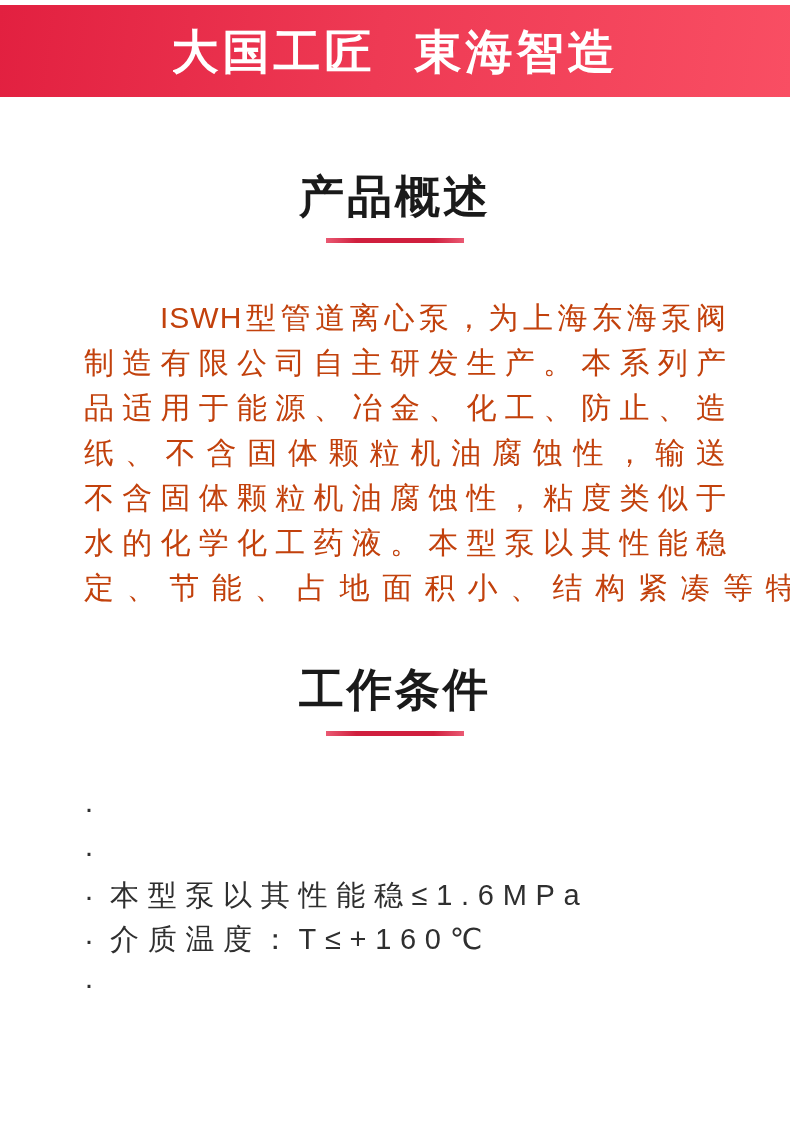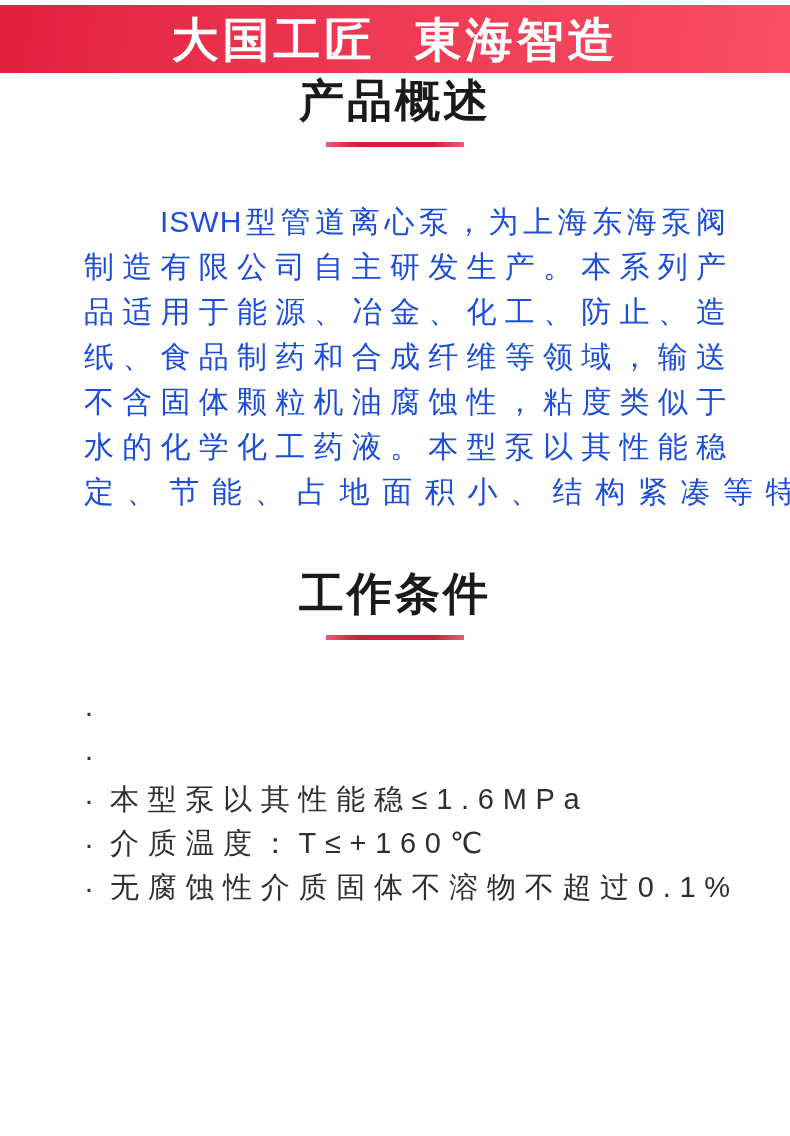--- a/index.html
+++ b/index.html
@@ -11,37 +11,38 @@
     width: 790px;
     height: 1136px;
     overflow: hidden;
     font-family: "Liberation Sans", "DejaVu Sans", sans-serif;
     color: #2f2f2f;
   }
 
   
   .banner {
     margin-top: 5px;
-    height: 68px;
+    height: 92px;
     background: linear-gradient(98deg, #e22040 0%, #ee3a54 48%, #f94e63 100%);
     display: flex;
     align-items: center;
     justify-content: center;
   }
   .banner-title {
     color: #ffffff;
     font-size: 47px;
     font-weight: bold;
     letter-spacing: 4px;
     word-spacing: 22px;
     line-height: 1;
   }
 
   
   .section-title {
+    margin-top: 72px;
     text-align: center;
     font-size: 45px;
     font-weight: bold;
     color: #1a1a1a;
     letter-spacing: 3px;
     line-height: 55px;
   }
   .section-title.second {
     margin-top: 52px;
   }
@@ -50,21 +51,21 @@
     height: 5px;
     margin: 14px auto 0 auto;
     background: linear-gradient(90deg, #ea5a73 0%, #d01f3e 22%, #d01f3e 78%, #ea5a73 100%);
   }
 
   
   .paragraph {
     margin: 52px 63px 0 84px;
     font-size: 30px;
     line-height: 45px;
-    color: #1d4ed8;
+    color: #c2410c;
     letter-spacing: 1px;
   }
   .para-line {
     text-align: justify;
     text-align-last: justify;
     white-space: nowrap;
   }
   .para-line:first-child {
     text-indent: 76px;
   }
@@ -106,21 +107,21 @@
 </div>
 
 <div>
   <div class="section-title">产品概述</div>
   <div class="title-underline"></div>
 
   <div class="paragraph">
       <div class="para-line">ISWH型管道离心泵，为上海东海泵阀</div>
       <div class="para-line">制造有限公司自主研发生产。本系列产</div>
       <div class="para-line">品适用于能源、冶金、化工、防止、造</div>
-      <div class="para-line">纸、食品制药和合成纤维等领域，输送</div>
+      <div class="para-line">纸、不含固体颗粒机油腐蚀性，输送</div>
       <div class="para-line">不含固体颗粒机油腐蚀性，粘度类似于</div>
       <div class="para-line">水的化学化工药液。本型泵以其性能稳</div>
       <div class="para-line">定、节能、占地面积小、结构紧凑等特</div>
     </div>
 </div>
 
 <div>
   <div class="section-title second">工作条件</div>
   <div class="title-underline"></div>
 
@@ -134,16 +135,15 @@
       <li class="condition-item">
       <span class="bullet-dot">·</span>
       <span class="condition-text">本型泵以其性能稳≤1.6MPa</span>
     </li>
       <li class="condition-item">
       <span class="bullet-dot">·</span>
       <span class="condition-text">介质温度：T≤+160℃</span>
     </li>
       <li class="condition-item">
       <span class="bullet-dot">·</span>
-      <span class="condition-text">无腐蚀性介质固体不溶物不超过0.1%</span>
     </li>
     </ul>
 </div>
 
 </body></html>

